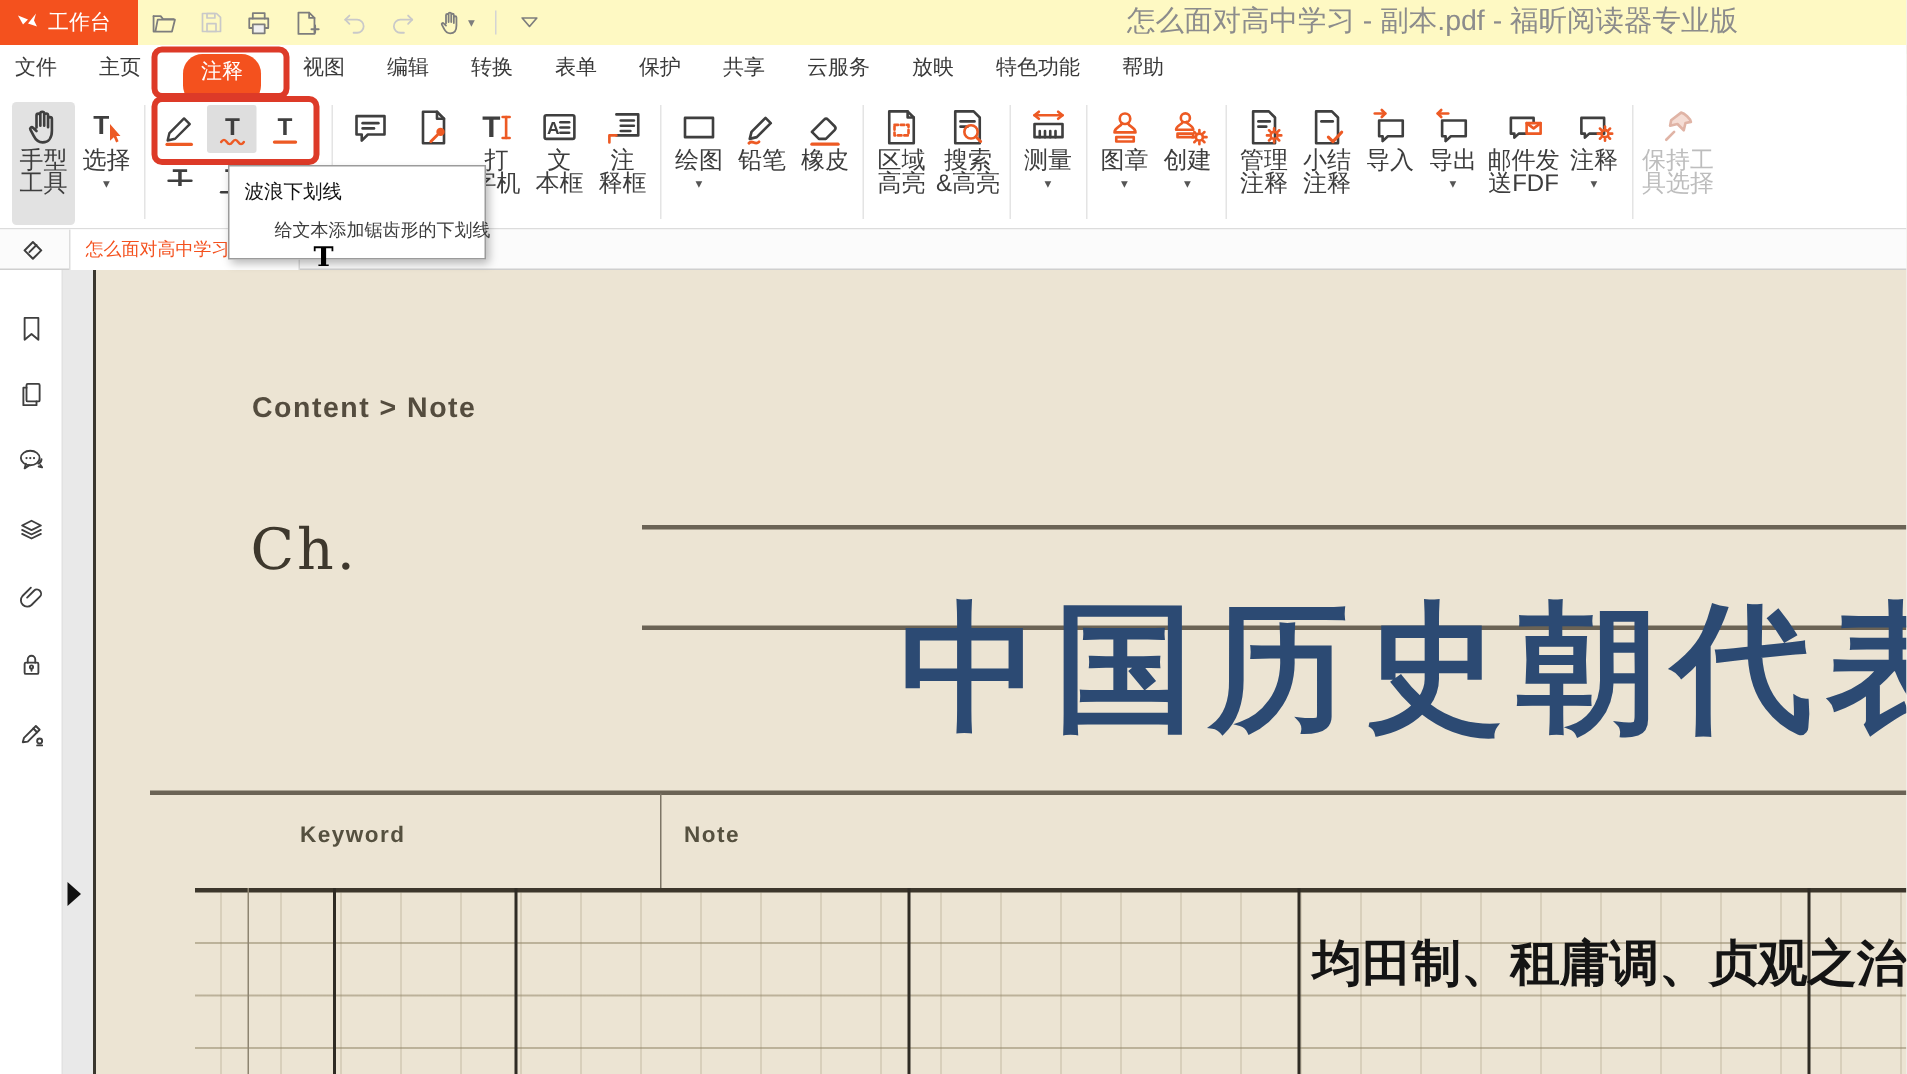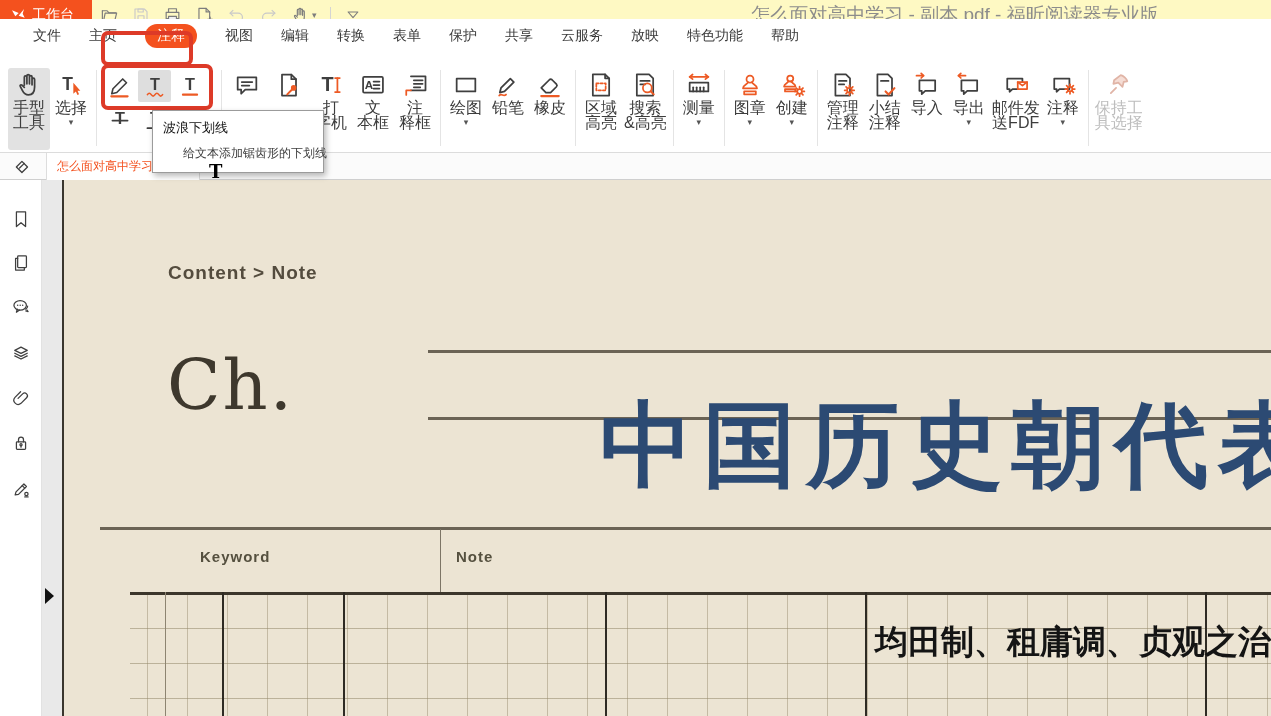--- a/index.html
+++ b/index.html
@@ -7,21 +7,21 @@
   #app { position:relative; width:1271px; height:716px; background:#fff; }
 
   
   #titlebar { position:absolute; left:0; top:0; width:1271px; height:30px; background:#fef9c3; }
   #workspace-btn { position:absolute; left:0; top:0; width:92px; height:30px; background:#f4511e; color:#fff; display:flex; align-items:center; gap:6px; padding-left:10px; font-size:14px; cursor:default; }
   #qat { position:absolute; left:100px; top:0; height:30px; display:flex; align-items:center; gap:13px; }
   #qat svg { display:block; }
   #win-title { position:absolute; left:640px; top:0; width:630px; height:30px; line-height:30px; text-align:center; color:#8c8c8c; font-size:19px; }
 
   
-  #menubar { position:absolute; left:0; top:19px; width:1271px; height:34px; background:#fff; display:flex; align-items:center; padding-left:33px; gap:28px; }
+  #menubar { position:absolute; left:0; top:36px; width:1271px; height:34px; background:#fff; display:flex; padding-left:10px; gap:28px; }
   .menu-item { font-size:14px; color:#3a3a3a; white-space:nowrap; cursor:default; }
   .menu-item.pill { background:#f4511e; color:#fff; border-radius:13px; padding:3px 12px; }
 
   
   #ribbon { position:absolute; left:0; top:64px; width:1271px; height:89px; background:#fff; border-bottom:1px solid #dcdcdc; display:flex; align-items:flex-start; padding:4px 0 0 8px; }
   .rbtn { display:flex; flex-direction:column; align-items:center; min-width:42px; padding:2px 2px; border-radius:3px; color:#3d3d3d; }
   .rbtn .ric { width:30px; height:30px; display:flex; align-items:center; justify-content:center; }
   .rlab { font-size:16px; line-height:15px; text-align:center; white-space:nowrap; }
   .rbtn.selected { background:#e2e2e2; height:82px; }
   .rbtn.disabled { color:#bdbdbd; }
@@ -56,21 +56,21 @@
   #gutter { position:absolute; left:42px; top:0; width:20px; height:536px; background:#e9e9e9; }
   #panel-handle { position:absolute; left:3px; top:408px; width:0; height:0; border-top:8px solid transparent; border-bottom:8px solid transparent; border-left:9px solid #111; }
 
   
   #page { position:absolute; left:62px; top:0; width:1209px; height:536px; background:#ece4d3; border-left:2px solid #3a362e; overflow:hidden; }
   #breadcrumb { position:absolute; left:104px; top:82px; font-size:19px; font-weight:bold; color:#544c3e; letter-spacing:1px; }
   .hrule { position:absolute; right:0; height:3px; background:#6b6355; }
   #rule1 { left:364px; top:170px; }
   #rule2 { left:364px; top:237px; }
   #rule3 { left:36px; top:347px; }
-  #chapter { position:absolute; left:103px; top:164px; font-family:"DejaVu Serif", serif; font-size:70px; color:#3e382d; letter-spacing:2px; }
+  #chapter { position:absolute; left:103px; top:164px; font-family:"DejaVu Serif", serif; font-size:38px; color:#3e382d; letter-spacing:2px; }
   #doc-title { position:absolute; left:536px; top:203px; white-space:nowrap; font-family:"DejaVu Serif", serif; font-weight:900; font-size:93px; letter-spacing:10px; color:#2c4a73; z-index:5; }
   #col-keyword { position:absolute; left:104px; top:368px; font-size:15px; font-weight:bold; color:#55503f; letter-spacing:1px;margin-left:32px; }
   #col-note { position:absolute; left:392px; top:368px; font-size:15px; font-weight:bold; color:#55503f; letter-spacing:1px; }
   #header-vline { position:absolute; left:376px; top:349px; width:1px; height:63px; background:#7d7566; }
   #grid { position:absolute; left:66px; top:412px; right:0; bottom:0; border-top:3px solid #3c362b;
           background-image:
             linear-gradient(rgba(148,136,106,.55) 1px, transparent 1px),
             linear-gradient(90deg, rgba(148,136,106,.45) 1px, transparent 1px);
           background-size:100% 35px, 40px 100%;
           background-position:0 33px, 17px 0; }

